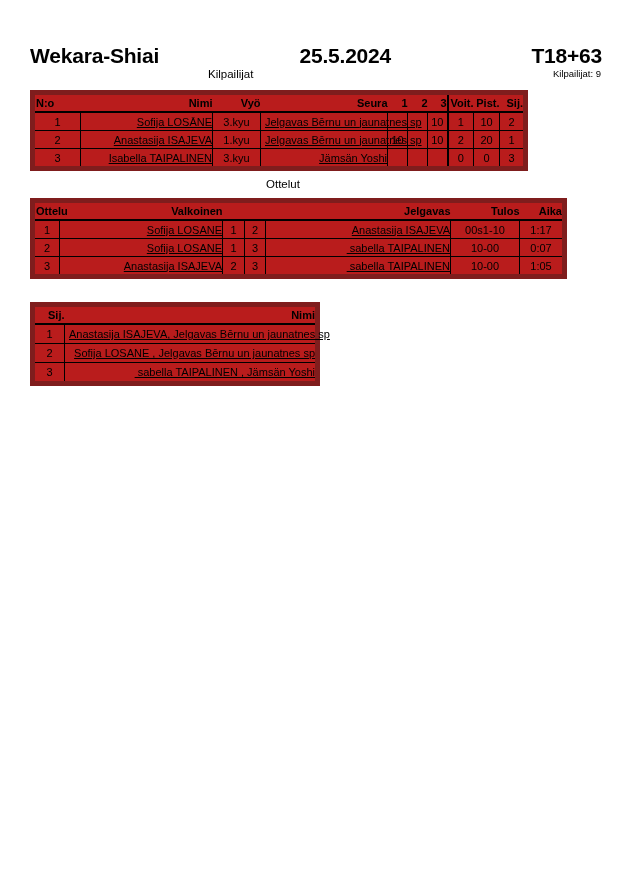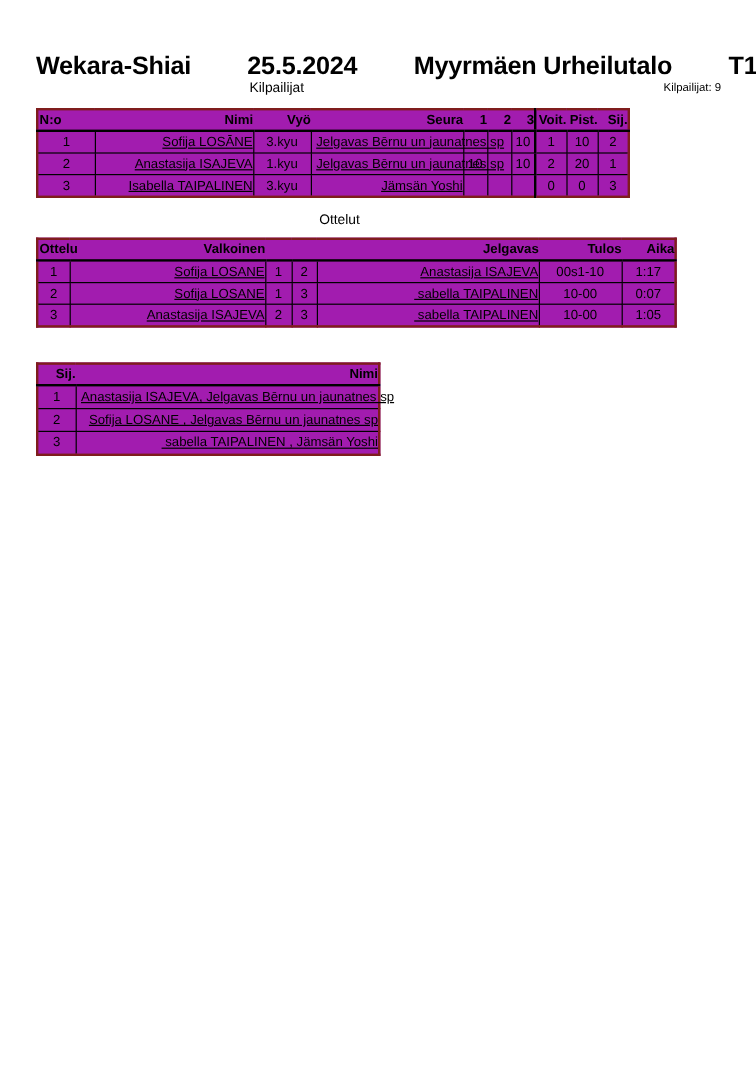--- a/index.html
+++ b/index.html
@@ -11,21 +11,21 @@
   .page{position:absolute;left:0;top:0;width:630px;height:891px;background:#fff;}
   .title{
     position:absolute;left:30px;top:44px;width:572px;
     display:flex;justify-content:space-between;
     font-size:21px;font-weight:bold;white-space:pre;letter-spacing:-0.2px;gap:47px;
   }
   .section-label{position:absolute;font-weight:normal;font-size:11.5px;white-space:pre;}
   .count-label{position:absolute;top:68px;right:29px;font-size:9.5px;white-space:pre;}
   table{
     position:absolute;border-collapse:collapse;table-layout:fixed;
-    background:#a21caf;border:2px solid #7f1d1d;padding-left:20px;
+    background:#b91c1c;border:5px solid #7f1d1d;padding-left:20px;
   }
   td,th{
     border:1px solid #000;font-size:11px;padding:0;
     white-space:pre;overflow:visible;vertical-align:middle;
   }
   th{border-left:none;border-right:none;border-bottom:2px solid #000;font-weight:bold;text-align:right;height:16px;}
   td{height:17px;text-align:center;}
   #tulokset-table td{height:18px;}
   .al{text-align:right;padding-left:4px;text-decoration:underline;}
   .thl{border-left:2px solid #000;}
@@ -38,21 +38,20 @@
   .lbl-tulokset{left:149px;top:284px;margin-top:38px;}
 </style>
 </head>
 <body>
 
 <div class="page">
 
   <div class="title">
     <span>Wekara-Shiai</span>
     <span>25.5.2024</span>
-    <span>Myyrmäen Urheilutalo</span>
     <span>T18+63</span>
   </div>
 
   <div class="section-label lbl-kilpailijat">Kilpailijat</div>
   <div class="count-label">Kilpailijat: 9</div>
 
   <table id="kilpailijat-table">
     <colgroup>
       <col style="width:48px">
         <col style="width:132px">

